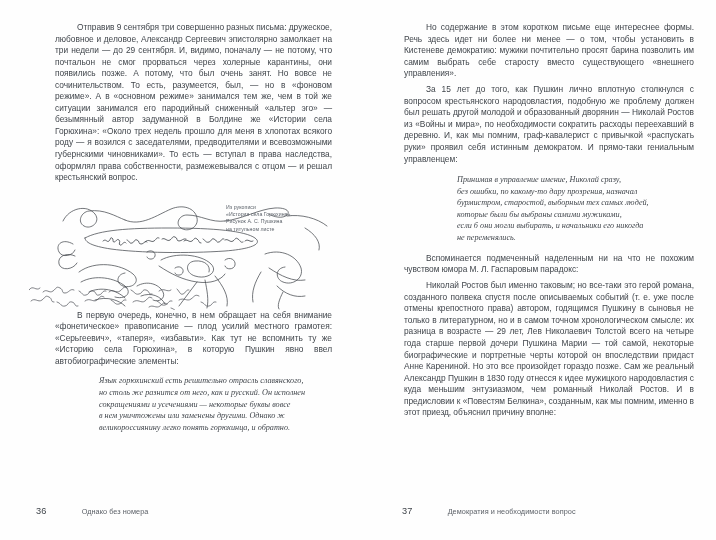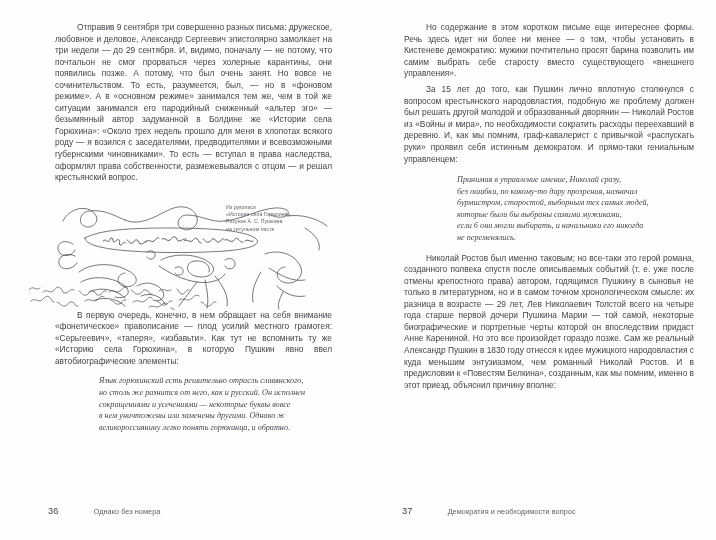--- a/index.html
+++ b/index.html
@@ -96,21 +96,21 @@
   .footer {
     position: absolute;
     bottom: 24px;
     left: 0;
     width: 100%;
     display: flex;
     align-items: baseline;
     font-size: 7.6px;
     color: #53585f;
   }
-  .footer-left { padding-left: 48px; }
+  .footer-left { padding-left: 36px; }
   .footer-right { padding-left: 44px; }
   .folio {
     font-size: 9.2px;
     color: #3f444a;
     letter-spacing: 0.2px;
   }
   .runhead {
     margin-left: 35px;
     font-size: 7.3px;
     color: #5a5f66;
@@ -226,20 +226,21 @@
       <p class="body-text">Но содержание в этом коротком письме еще интереснее формы. Речь здесь идет ни более ни менее — о том, чтобы установить в Кистеневе демократию: мужики почтительно просят барина позволить им самим выбрать себе старосту вместо существующего «внешнего управления».</p>
       <p class="body-text tight">За 15 лет до того, как Пушкин лично вплотную столкнулся с вопросом крестьянского народовластия, подобную же проблему должен был решать другой молодой и образованный дворянин — Николай Ростов из «Войны и мира», по необходимости сократить расходы переехавший в деревню. И, как мы помним, граф-кавалерист с привычкой «распускать руки» проявил себя истинным демократом. И прямо-таки гениальным управленцем:</p>
 
       <div class="quote quote-right">Принимая в управление имение, Николай сразу,
 без ошибки, по какому-то дару прозрения, назначал
 бурмистром, старостой, выборным тех самых людей,
 которые были бы выбраны самими мужиками,
 если б они могли выбирать, и начальники его никогда
 не переменялись.</div>
 
+      <p class="body-text">Вспоминается подмеченный наделенным ни на что не похожим чувством юмора М. Л. Гаспаровым парадокс:</p>
 
 
       <p class="body-text">Николай Ростов был именно таковым; но все-таки это герой романа, созданного полвека спустя после описываемых событий (т. е. уже после отмены крепостного права) автором, годящимся Пушкину в сыновья не только в литературном, но и в самом точном хронологическом смысле: их разница в возрасте — 29 лет, Лев Николаевич Толстой всего на четыре года старше первой дочери Пушкина Марии — той самой, некоторые биографические и портретные черты которой он впоследствии придаст Анне Карениной. Но это все произойдет гораздо позже. Сам же реальный Александр Пушкин в 1830 году отнесся к идее мужицкого народовластия с куда меньшим энтузиазмом, чем романный Николай Ростов. И в предисловии к «Повестям Белкина», созданным, как мы помним, именно в этот приезд, объяснил причину вполне:</p>
     </div>
 
     <div class="footer footer-right">
       <span class="folio">37</span>
       <span class="runhead">Демократия и необходимости вопрос</span>
     </div>
   </div>

